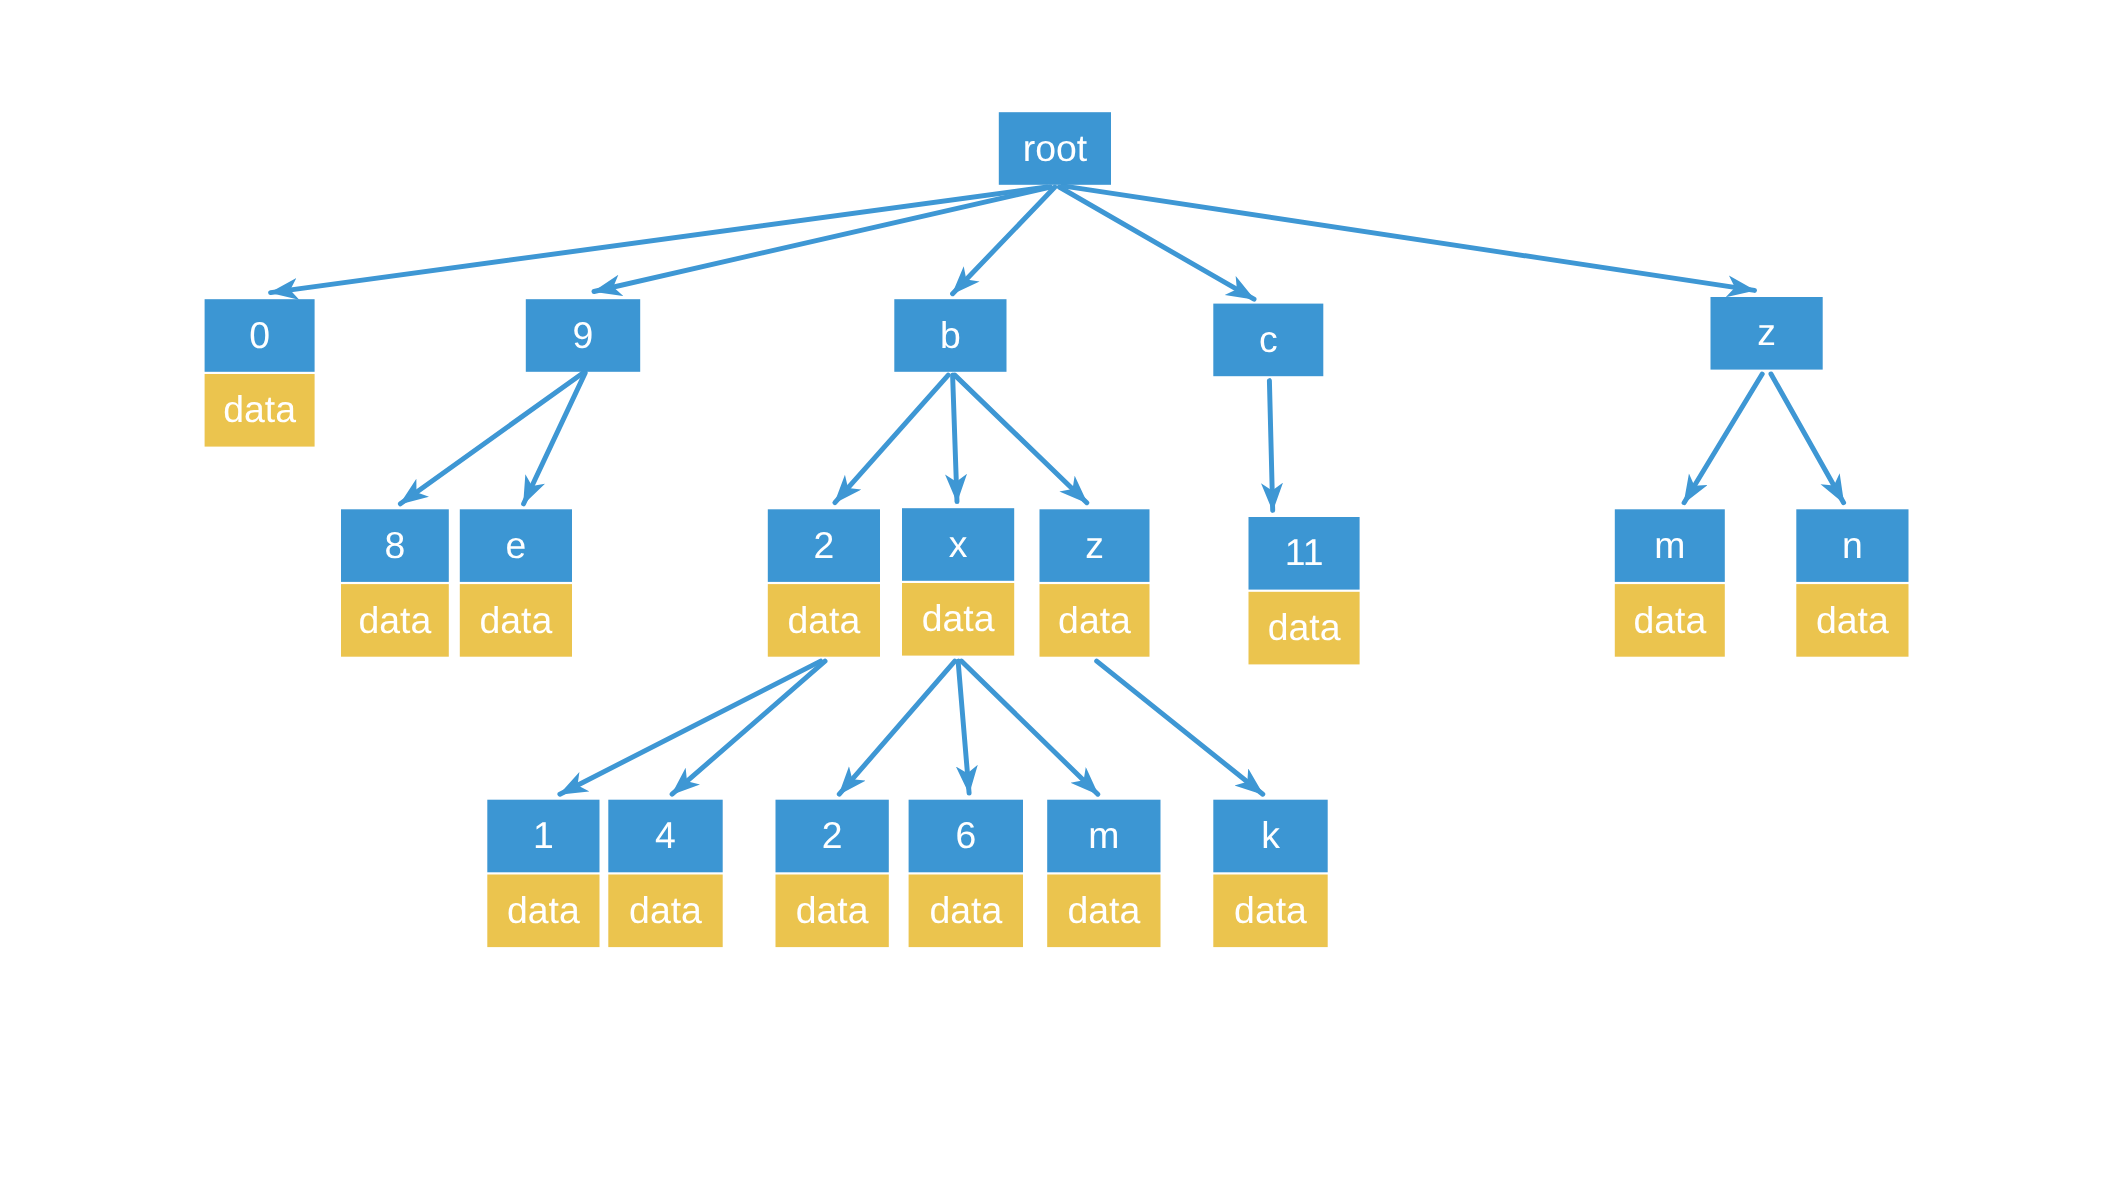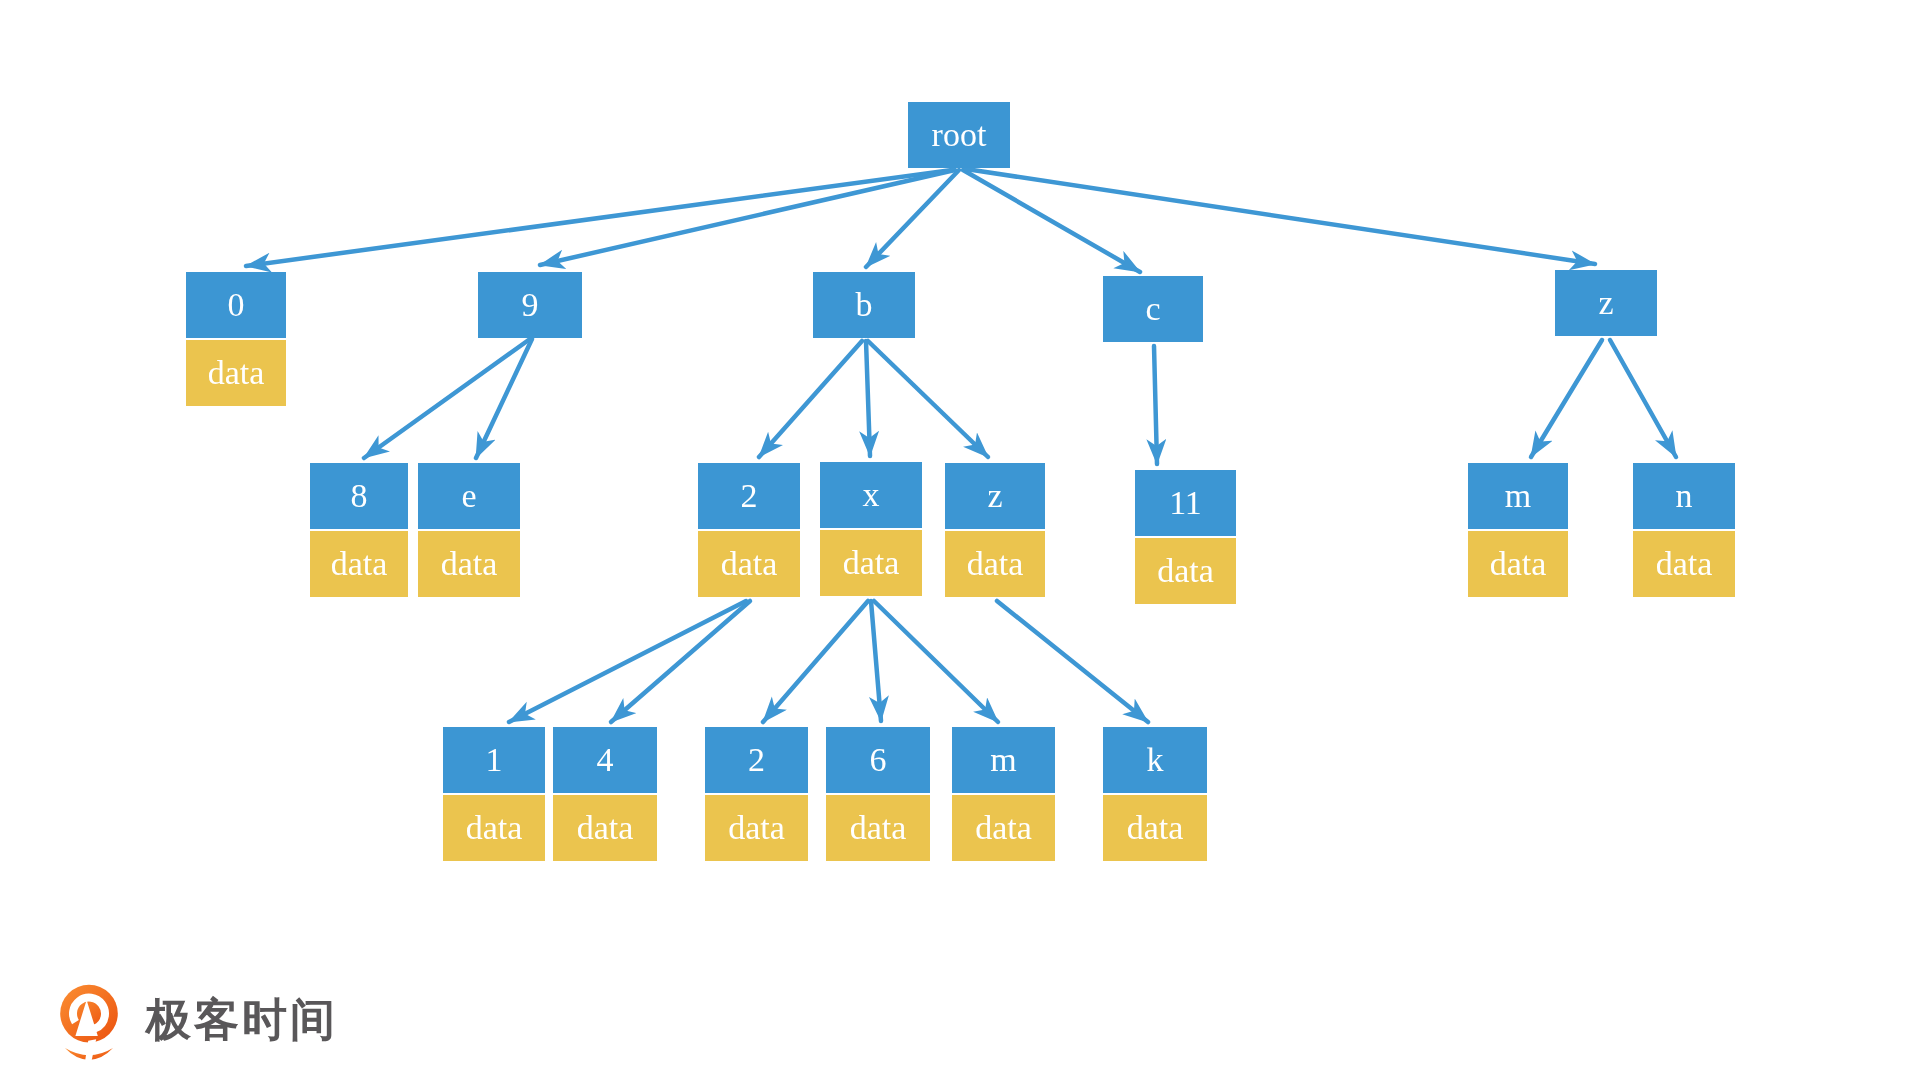--- a/index.html
+++ b/index.html
@@ -3,21 +3,21 @@
 <meta charset="utf-8">
 <style>
   html, body { margin: 0; padding: 0; }
   body {
     width: 1920px; height: 1080px;
     background: #ffffff;
     overflow: hidden;
     font-family: "Liberation Sans", "DejaVu Sans", sans-serif;
     position: relative;
   }
-  #canvas { position: absolute; left: 0; top: 0; width: 1920px; height: 960px; font-family: Liberation Serif, serif; }
+  #canvas { position: absolute; left: 0; top: 0; width: 1920px; height: 960px; }
   #edge-layer { position: absolute; left: 0; top: 0; width: 1920px; height: 1080px; }
 
   .node { position: absolute; text-align: center; }
   .node .key {
     height: 66px;
     background: var(--node-blue);
     color: var(--node-text);
     font-size: 34px;
     display: flex; align-items: center; justify-content: center;
     line-height: 1;
@@ -148,30 +148,14 @@
       <div class="node" style="left: 952px; top: 727px; width: 103px;">
         <div class="key">m</div>
         <div class="cell">data</div>
       </div>
       <div class="node" style="left: 1103px; top: 727px; width: 104px;">
         <div class="key">k</div>
         <div class="cell">data</div>
       </div>
     </div>
 
-  <div id="logo">
-    <svg width="82" height="80" viewBox="0 0 100 100">
-      <defs>
-        <linearGradient id="og" x1="0" y1="0" x2="1" y2="1">
-          <stop id="gradA" offset="0" stop-color="#FB8F33"></stop>
-          <stop id="gradB" offset="1" stop-color="#EB510E"></stop>
-        </linearGradient>
-      </defs>
-      <circle cx="50" cy="42" r="36" fill="url(#og)"></circle>
-      <circle cx="50" cy="42" r="20" fill="url(#og)" stroke="#ffffff" stroke-width="10" stroke-dasharray="21.3 27.2 77.2" transform="rotate(8 50 42)"></circle>
-      <polygon points="47,25 33,70 61,70" fill="#ffffff"></polygon>
-      <path d="M20,85 Q50,103 80,85 Q67,99 50,100 Q33,99 20,85 Z" fill="url(#og)"></path>
-      <polygon points="49,76 59,74 53,102 45,102" fill="#ffffff"></polygon>
-    </svg>
-    <span id="logo-text">极客时间</span>
-  </div>
 
 </div>
 
 </body></html>

